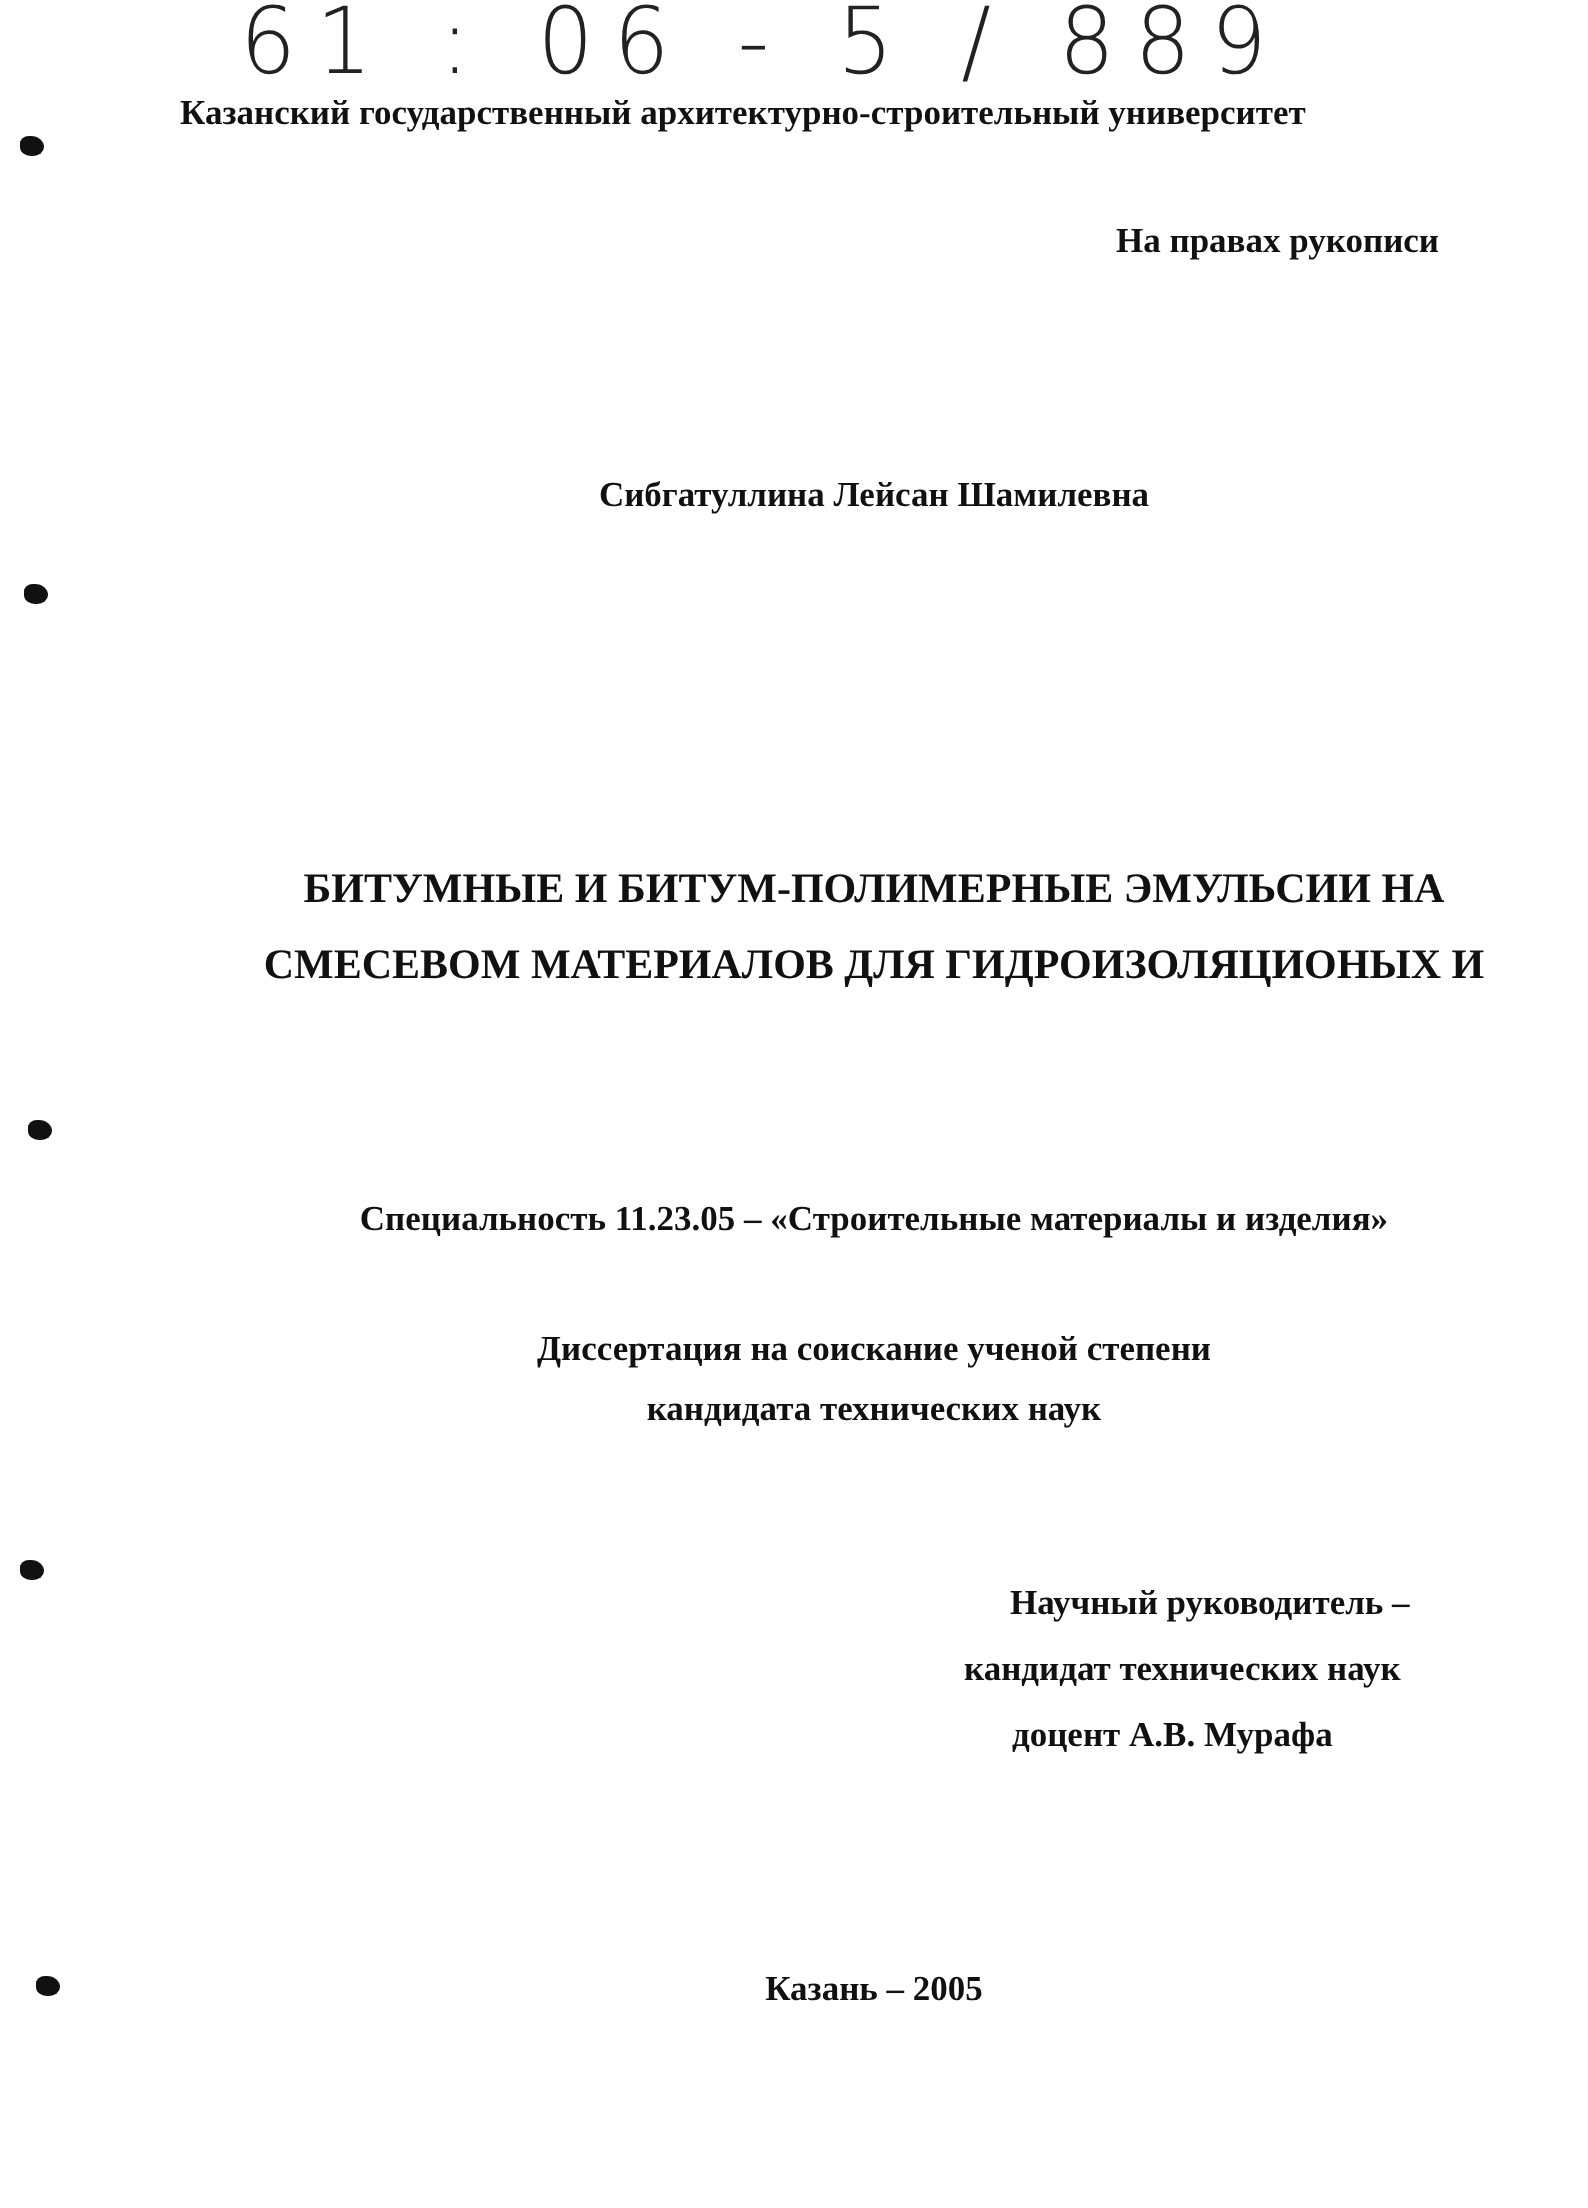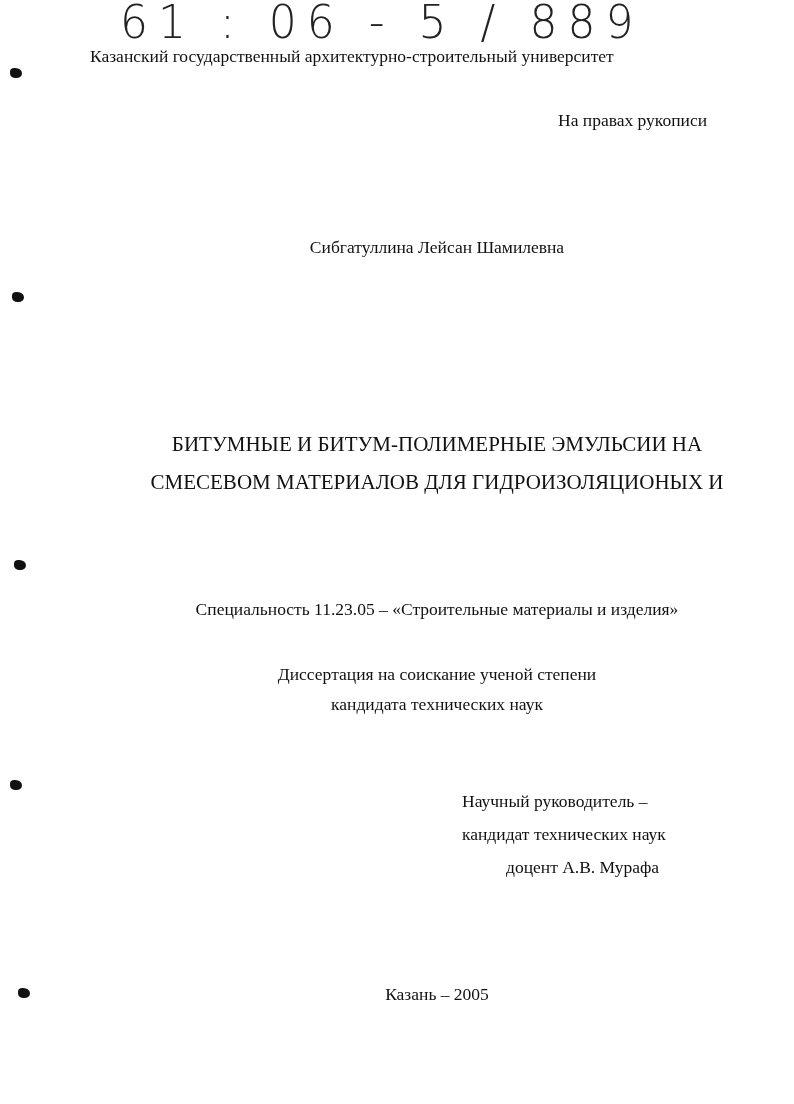--- a/index.html
+++ b/index.html
@@ -1,30 +1,30 @@
 <!DOCTYPE html>
 <html><head>
   <meta charset="utf-8">
   <style>
     html, body { margin: 0; padding: 0; }
     body { width: 794px; height: 1104px; background: #ffffff; position: relative; overflow: hidden;
            font-family: "Liberation Serif", serif; color: #111; }
     .abs { position: absolute; }
-    .bold { font-weight: normal; }
+    .bold { font-weight: bold; }
     .center { left: 0; width: 794px; text-align: center; padding-left: 40px; }
     .hand { font-family: "DejaVu Sans", sans-serif; font-weight: 200; font-size: 44px; color: #222; letter-spacing: 10px; top: -4px; left: 120px; transform: scaleY(1.05); }
     .univ { top: 46px; left: 90px; font-size: 17.5px; }
     .rights { top: 110px; left: 558px; font-size: 17.5px; }
     .author { top: 237px; font-size: 17.5px; }
     .title { top: 425px; font-size: 21px; line-height: 38px; }
     .spec { top: 599px; font-size: 17.5px; }
     .diss1 { top: 664px; font-size: 17.5px; }
     .diss2 { top: 694px; font-size: 17.5px; }
     .sup { left: 462px; font-size: 17.5px; }
-    .sup1 { top: 791px; } .sup2 { top: 824px; } .sup3 { top: 857px; margin-left: 44px; }
+    .sup1 { top: 791px; margin-left: 43px; } .sup2 { top: 824px; margin-left: 20px; } .sup3 { top: 857px; margin-left: 44px; }
     .city { top: 984px; font-size: 17.5px; }
     .mark { width: 12px; height: 10px; background: #111; border-radius: 40% 60% 50% 50%; }
   </style>
 </head>
 <body>
 
 <div class="abs hand">61 : 06 - 5 / 889</div>
 <div class="abs bold univ">Казанский государственный архитектурно-строительный университет</div>
 <div class="abs bold rights">На правах рукописи</div>
 <div class="abs bold center author">Сибгатуллина Лейсан Шамилевна</div>

